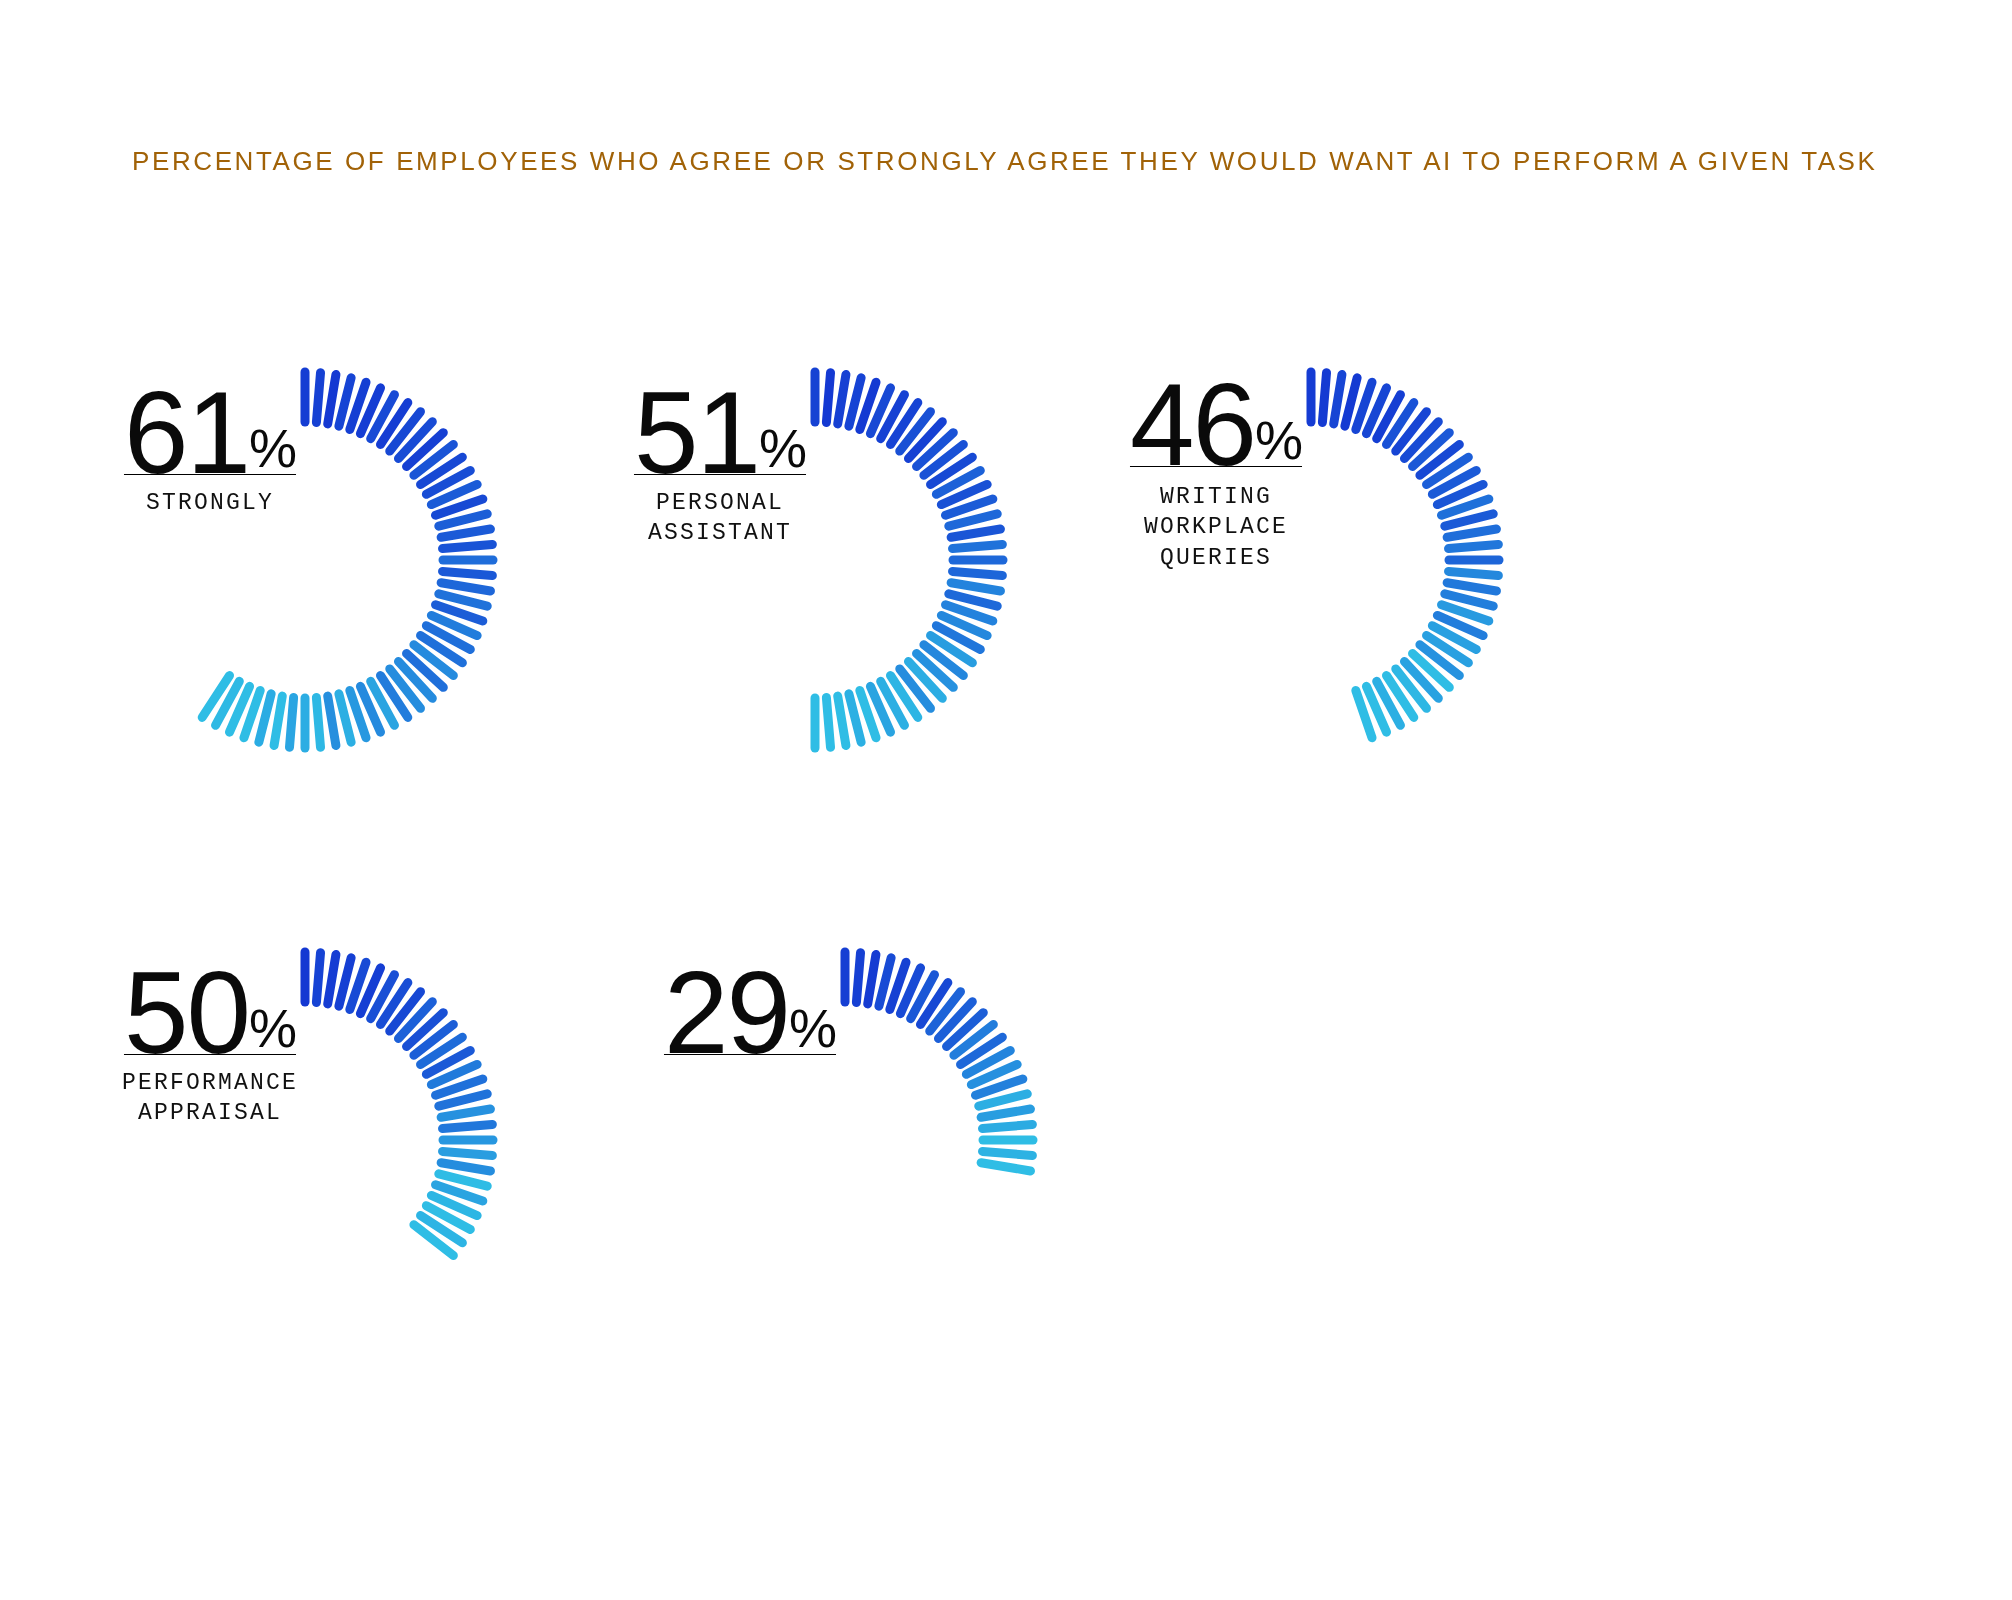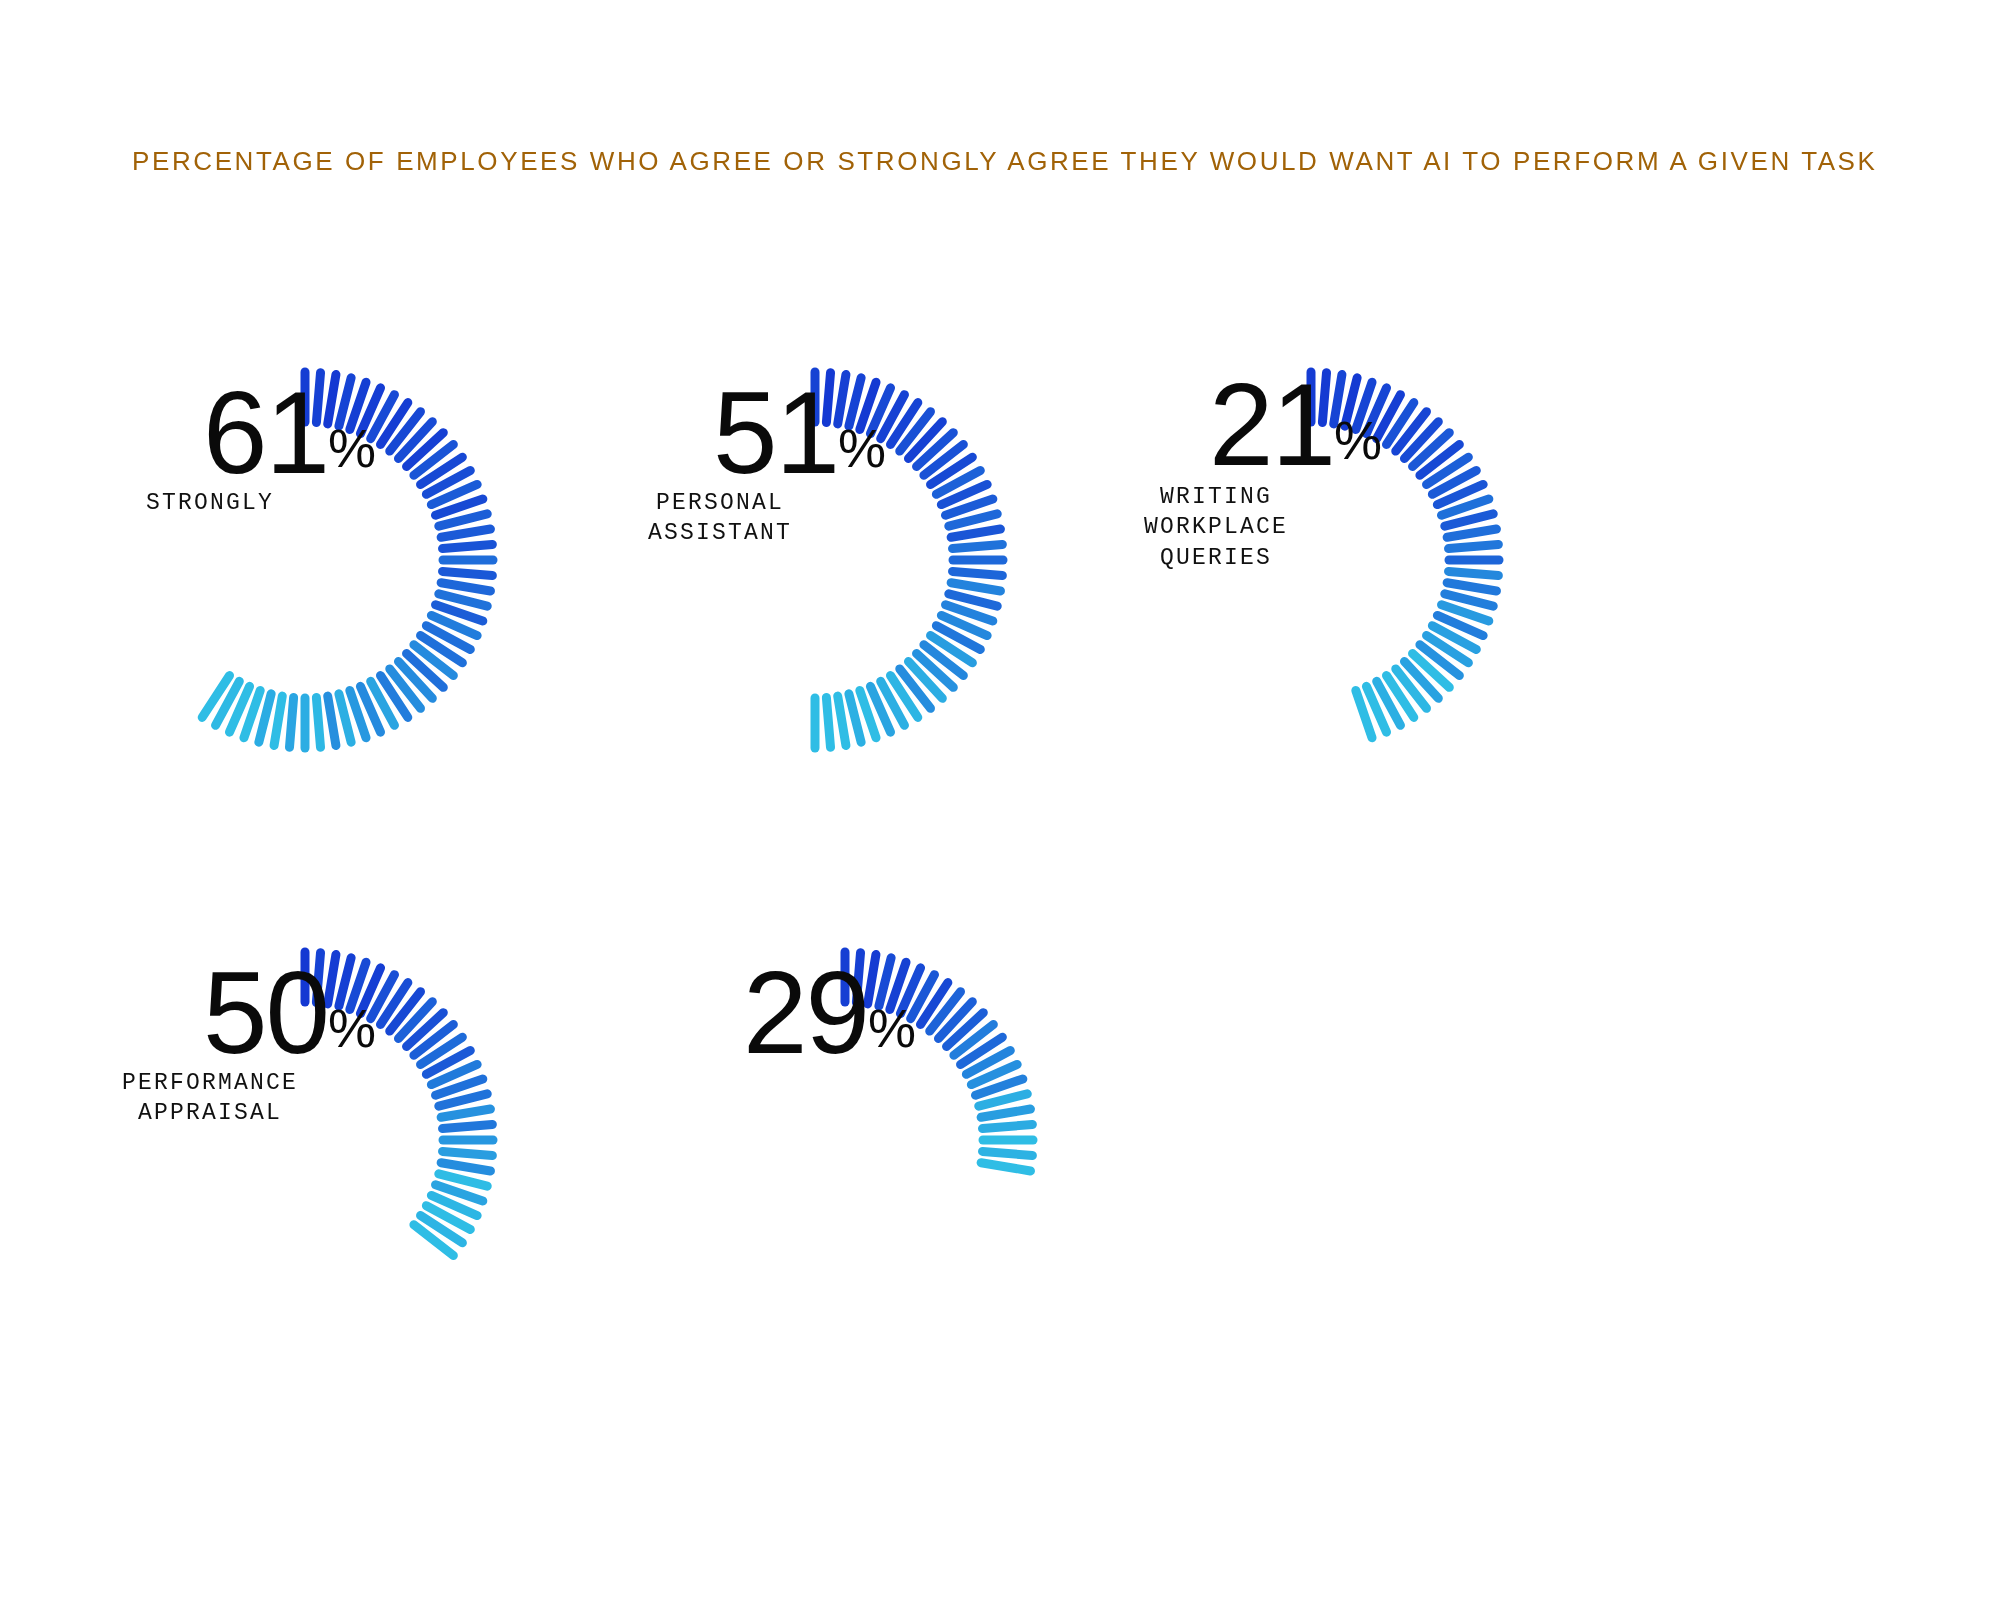--- a/index.html
+++ b/index.html
@@ -45,24 +45,25 @@
     position: absolute;
     left: 0;
     top: 0;
     width: 460px;
     height: 560px;
     pointer-events: none;
   }
 
   .gauge-value-row {
     position: absolute;
-    left: 15px;
+    left: 0;
     width: 300px;
-    text-align: right;
+    text-align: center;
     white-space: nowrap;
+    text-decoration: underline;
   }
 
   .gauge-number {
     font-family: "Liberation Sans", sans-serif;
     font-size: 116px;
     font-weight: 300;
     color: #0a0a0a;
     line-height: 0.95;
     letter-spacing: -2px;
     vertical-align: baseline;
@@ -234,21 +235,21 @@
           <line x1="360.53" y1="375.48" x2="402.39" y2="402.83" stroke="#29a0e1" stroke-width="9" stroke-linecap="round"></line>
           <line x1="353.90" y1="384.76" x2="393.36" y2="415.47" stroke="#2692df" stroke-width="9" stroke-linecap="round"></line>
           <line x1="346.53" y1="393.46" x2="383.32" y2="427.33" stroke="#2fbde5" stroke-width="9" stroke-linecap="round"></line>
           <line x1="338.46" y1="401.53" x2="372.33" y2="438.32" stroke="#29a2e1" stroke-width="9" stroke-linecap="round"></line>
           <line x1="329.76" y1="408.90" x2="360.47" y2="448.36" stroke="#2eb7e4" stroke-width="9" stroke-linecap="round"></line>
           <line x1="320.48" y1="415.53" x2="347.83" y2="457.39" stroke="#2fbde5" stroke-width="9" stroke-linecap="round"></line>
           <line x1="310.68" y1="421.37" x2="334.48" y2="465.34" stroke="#2cafe3" stroke-width="9" stroke-linecap="round"></line>
           <line x1="300.43" y1="426.38" x2="320.52" y2="472.17" stroke="#2fbde5" stroke-width="9" stroke-linecap="round"></line>
           <line x1="289.81" y1="430.52" x2="306.04" y2="477.81" stroke="#2fbde5" stroke-width="9" stroke-linecap="round"></line>
         </svg>
-        <div class="gauge-value-row" style="top: 110px;"><span class="gauge-number">21</span><span class="gauge-pct">%</span></div>
+        <div class="gauge-value-row" style="top: 110px;"><span class="gauge-number">46</span><span class="gauge-pct">%</span></div>
         <div class="gauge-label" style="top: 222px;">
           <span>WRITING</span>
           <span>WORKPLACE</span>
           <span>QUERIES</span>
         </div>
       </div>
       <div class="gauge-card" style="left: 60px; top: 840px;">
         <svg class="gauge-ring" viewBox="0 0 460 560">
           <line x1="245.00" y1="162.00" x2="245.00" y2="112.00" stroke="#1438d2" stroke-width="9" stroke-linecap="round"></line>
           <line x1="256.40" y1="162.47" x2="260.52" y2="112.64" stroke="#1643d4" stroke-width="9" stroke-linecap="round"></line>

